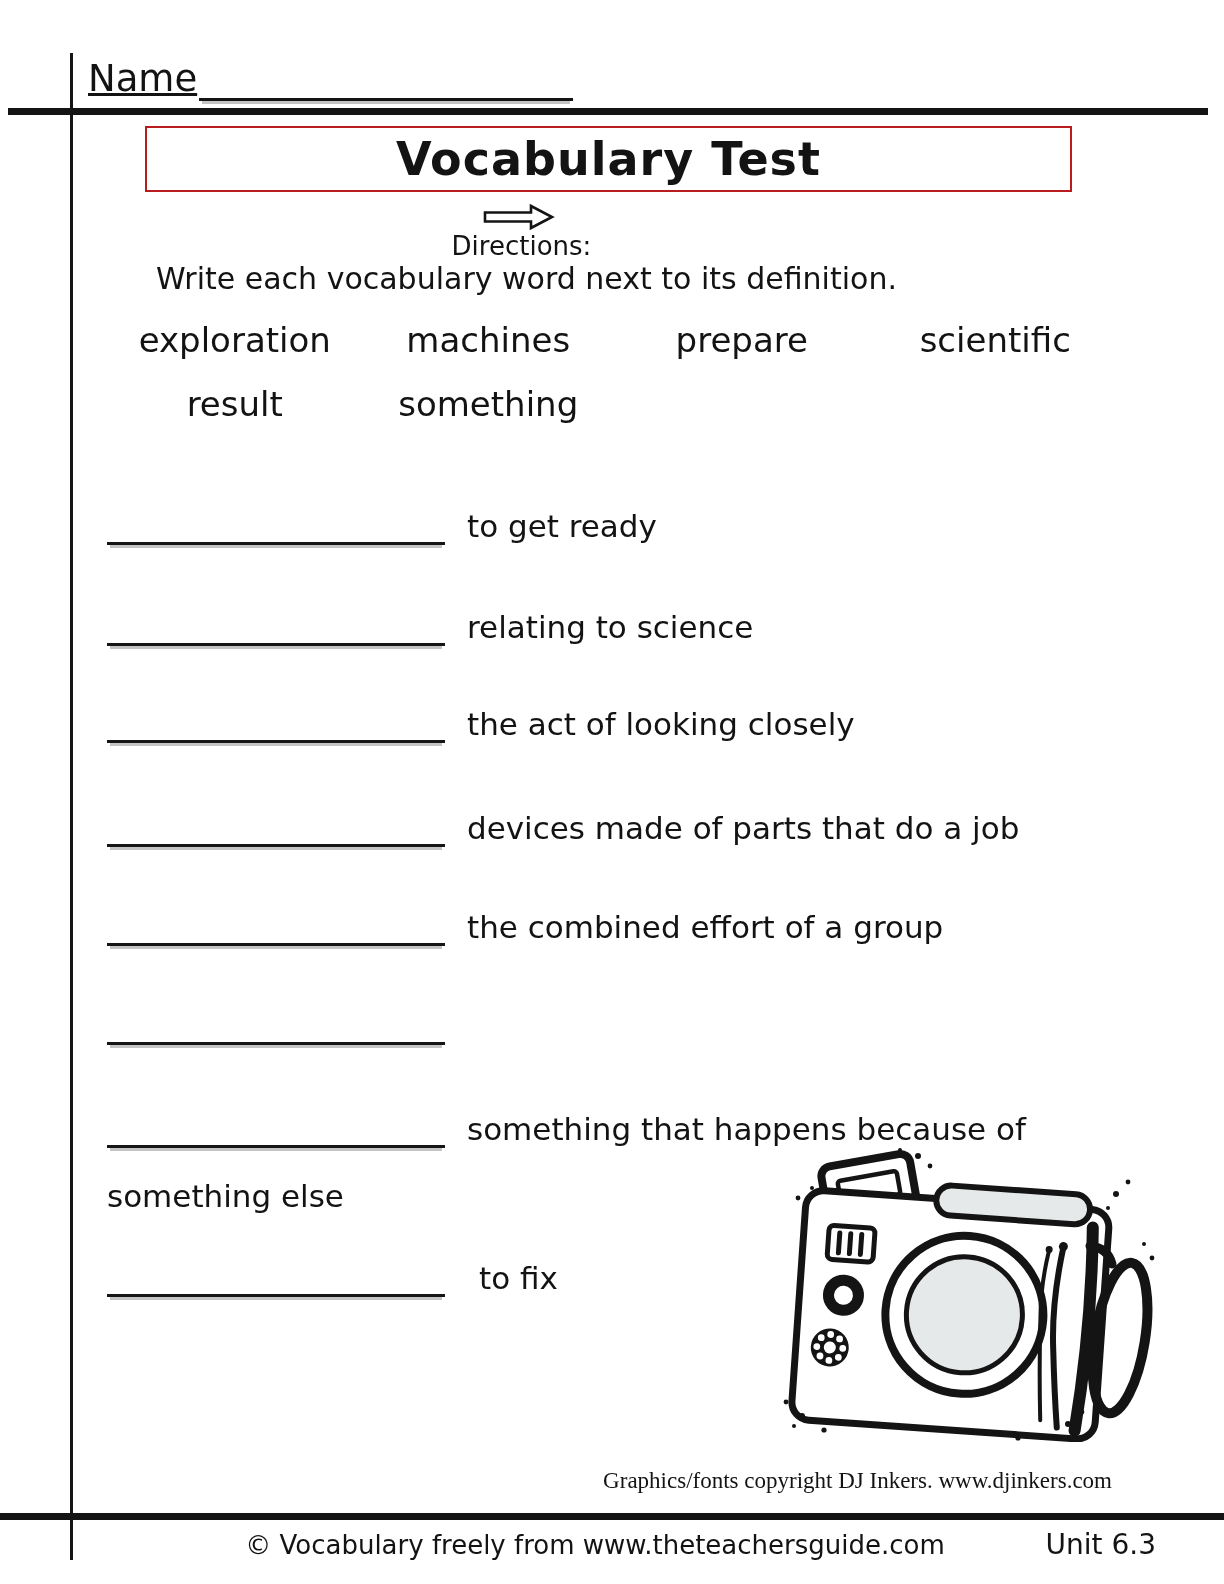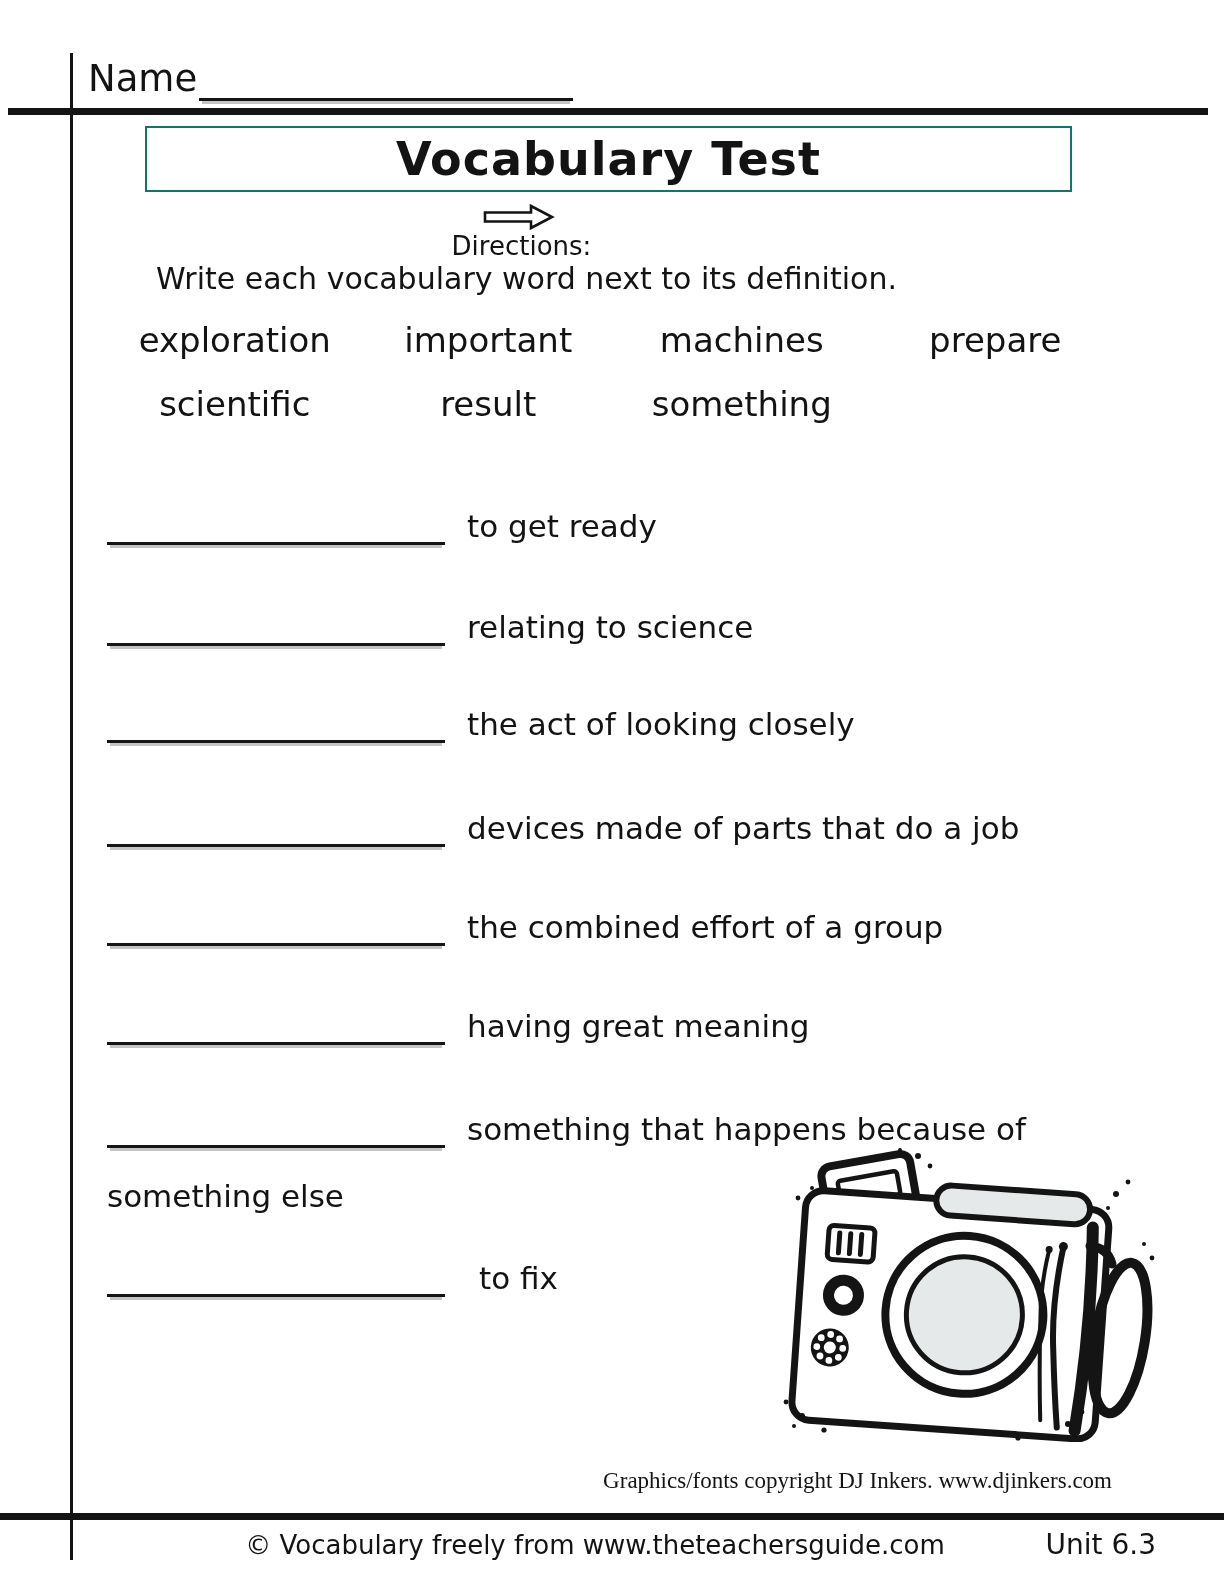--- a/index.html
+++ b/index.html
@@ -7,30 +7,30 @@
   .page {
     position:relative; width:1224px; height:1584px; margin:0 auto;
     background:#ffffff; color:#131313; overflow:hidden;
     font-family:"DejaVu Sans", sans-serif;
   }
   .vline { position:absolute; left:70px; top:53px; width:3px; height:1507px; background:#141414; }
   .rule { position:absolute; background:#141414; }
   .rule.top { left:8px; top:108px; width:1200px; height:7px; }
   .rule.bottom { left:0; top:1513px; width:1224px; height:7px; }
 
-  .name-row { position:absolute; left:88px; top:58px; display:flex; align-items:flex-end; }
+  .name-row { position:absolute; left:88px; top:58px; display:flex; align-items:flex-end;text-decoration:underline; }
   .name-label { font-size:37px; line-height:1.15; }
   .name-line {
     display:inline-block; width:374px; height:40px; margin-left:2px;
     border-bottom:3px solid #141414; box-shadow:0 6px 0 -3px #c4c4c4;
   }
 
   .title-box {
     position:absolute; left:145px; top:126px; width:927px; height:66px;
-    border:2px solid #0f766e; display:flex; align-items:center; justify-content:center;
+    border:2px solid #b91c1c; display:flex; align-items:center; justify-content:center;
   }
   .title-text { font-size:46px; font-weight:bold; letter-spacing:1px; }
 
   .directions { position:absolute; left:142px; top:203px; height:38px; display:flex; align-items:center;flex-direction:column; }
   .arrow-icon { width:74px; height:28px; flex:0 0 auto; }
   .dir-label { font-size:26px; margin-left:4px; }
   .dir-text { font-size:30px; margin-left:14px; }
 
   .word-bank {
     position:absolute; left:108px; top:318px; width:1014px;
@@ -76,21 +76,20 @@
   <div class="directions">
     <svg class="arrow-icon" viewBox="0 0 74 28">
       <path d="M3,9.5 L49,9.5 L49,3 L70,14 L49,25 L49,18.5 L3,18.5 Z" fill="#ffffff" stroke="#141414" stroke-width="2.6" stroke-linejoin="miter"></path>
     </svg>
     <span class="dir-label">Directions:</span>
     <span class="dir-text">Write each vocabulary word next to its definition.</span>
   </div>
 
   <div class="word-bank">
     <span class="word">exploration</span>
-    <span class="word">important</span>
     <span class="word">machines</span>
     <span class="word">prepare</span>
     <span class="word">scientific</span>
     <span class="word">result</span>
     <span class="word">something</span>
   </div>
 
   <div class="def-row" style="top:503px">
     <span class="blank"></span>
     <span class="def-text">to get ready</span>
@@ -106,21 +105,20 @@
   <div class="def-row" style="top:805px">
     <span class="blank"></span>
     <span class="def-text">devices made of parts that do a job</span>
   </div>
   <div class="def-row" style="top:904px">
     <span class="blank"></span>
     <span class="def-text">the combined effort of a group</span>
   </div>
   <div class="def-row" style="top:1003px">
     <span class="blank"></span>
-    <span class="def-text">having great meaning</span>
   </div>
   <div class="def-row" style="top:1106px">
     <span class="blank"></span>
     <span class="def-text">something that happens because of</span>
   </div>
   <div class="continuation">something else</div>
   <div class="def-row fix" style="top:1255px">
     <span class="blank"></span>
     <span class="def-text">to fix</span>
   </div>

